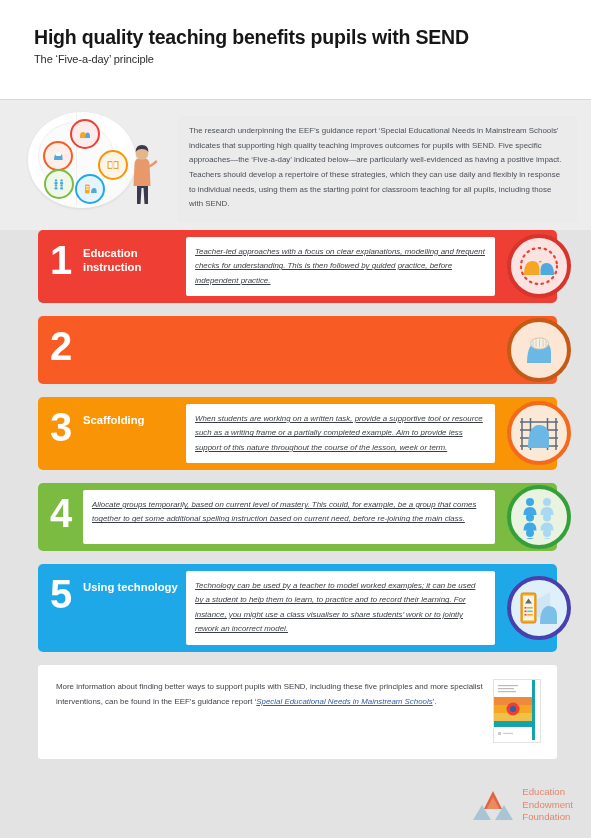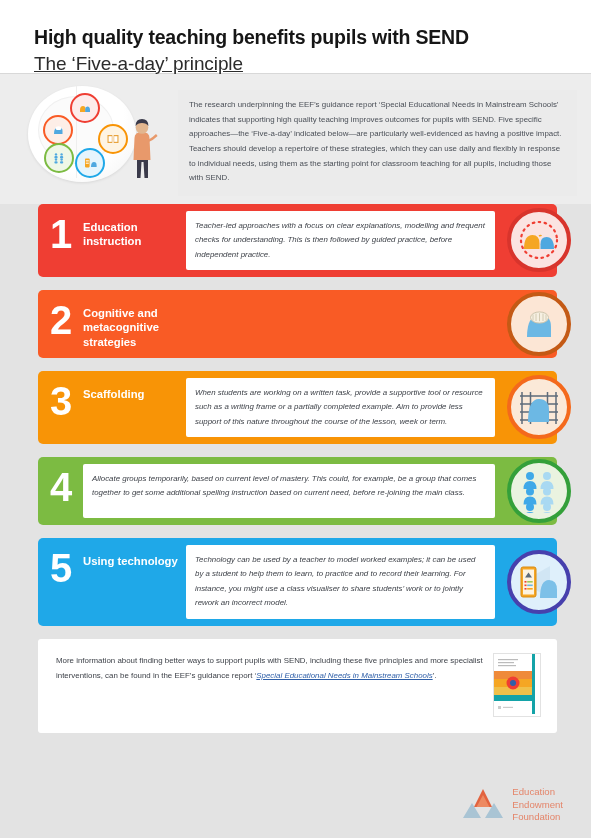--- a/index.html
+++ b/index.html
@@ -13,37 +13,36 @@
     font-family: "Liberation Sans", sans-serif;
     overflow: hidden;
     position: relative;
   }
 
   
   .header {
     background: #ffffff;
     padding: 26px 34px 14px 34px;
     box-sizing: border-box;
-    height: 74px;
+    height: 100px;
     border-bottom: 1px solid #d8d8d8;
   }
   .header h1 {
     margin: 0 0 4px 0;
     font-size: 19.5px;
     font-weight: bold;
     color: #161616;
     letter-spacing: -0.2px;
   }
   .header h2 {
     margin: 0;
-    font-size: 19px;
+    font-size: 11px;
     font-weight: normal;
     color: #2c2c2c;
     letter-spacing: -0.1px;
-    text-decoration: underline;
   }
 
   
   .intro-band {
     background: #ededed;
     padding: 8px 0 8px 0;
     display: flex;
     align-items: flex-start;
   }
   .intro-illustration {
@@ -145,20 +144,21 @@
     flex: 1;
     background: #ffffff;
     border-radius: 2px;
     font-size: 7.9px;
     font-style: italic;
     line-height: 1.82;
     color: #3b3f46;
     padding: 8px 10px 8px 9px;
     box-sizing: border-box;
     margin-right: 62px;
+    text-decoration: underline;
   }
   .card-icon {
     position: absolute;
     right: -14px;
     top: 50%;
     transform: translateY(-50%);
     width: 64px; height: 64px;
     border-radius: 50%;
     display: flex;
     align-items: center;
@@ -205,24 +205,24 @@
     background: #ffffff;
     border: 1px solid #e2e2e2;
     position: relative;
     overflow: hidden;
     flex-shrink: 0;
   }
 
   
   .logo-row {
     position: absolute;
-    right: 28px;
+    right: 18px;
     bottom: 14px;
     display: flex;
-    align-items: flex-start;
+    align-items: center;
   }
   .logo-mark { width: 42px; height: 34px; margin-right: 8px; }
   .logo-text { font-size: 9.6px; line-height: 1.32; color: #e4856a; }
 </style>
 </head>
 <body>
 
 <div class="header">
   <h1>High quality teaching benefits pupils with SEND</h1>
   <h2>The ‘Five-a-day’ principle</h2>
@@ -304,21 +304,20 @@
         </g>
         <path d="M9 33 q0-14 8.5-14 q7 0 7 8.5 l0 5.5 z" fill="#f5a623"></path>
         <path d="M24 20 q1.5-1 2.5 0" stroke="#f5a623" stroke-width="1.6" fill="none"></path>
         <path d="M39 33 q0-12 -7.5-12 q-6 0 -6 7.2 l0 4.8 z" fill="#4fa8e0"></path>
       </svg>
     </div>
   </div>
 
   <div class="card c2" style="background: rgb(249, 91, 37);">
     <div class="card-num">2</div>
-    <div class="card-title">Cognitive and metacognitive strategies</div>
     <div class="card-icon i2">
       <svg width="46" height="46" viewBox="0 0 46 46">
         <path d="M11 36 q0-22 13-22 q11 0 11 12 l0 10 z" fill="#6cb8e4"></path>
         <ellipse cx="23.5" cy="16.5" rx="9" ry="5.6" fill="#f6f0e2" stroke="#cfc6ae" stroke-width="1"></ellipse>
         <g stroke="#cfc6ae" stroke-width="0.9" fill="none">
           <path d="M17 13.5 l0 6"></path>
             <path d="M20 12.6 l0 7.4"></path>
             <path d="M23.5 12.2 l0 8"></path>
           <path d="M27 12.6 l0 7.4"></path>
             <path d="M30 13.5 l0 6"></path>

